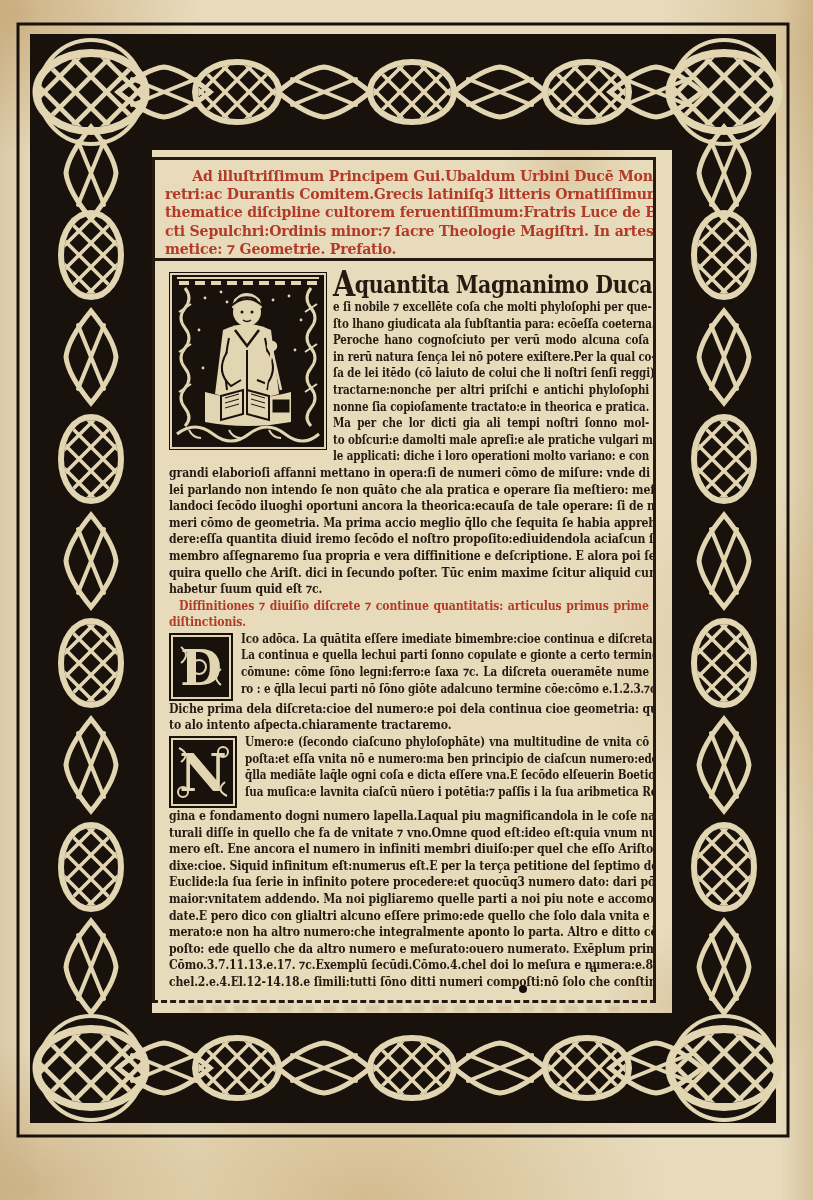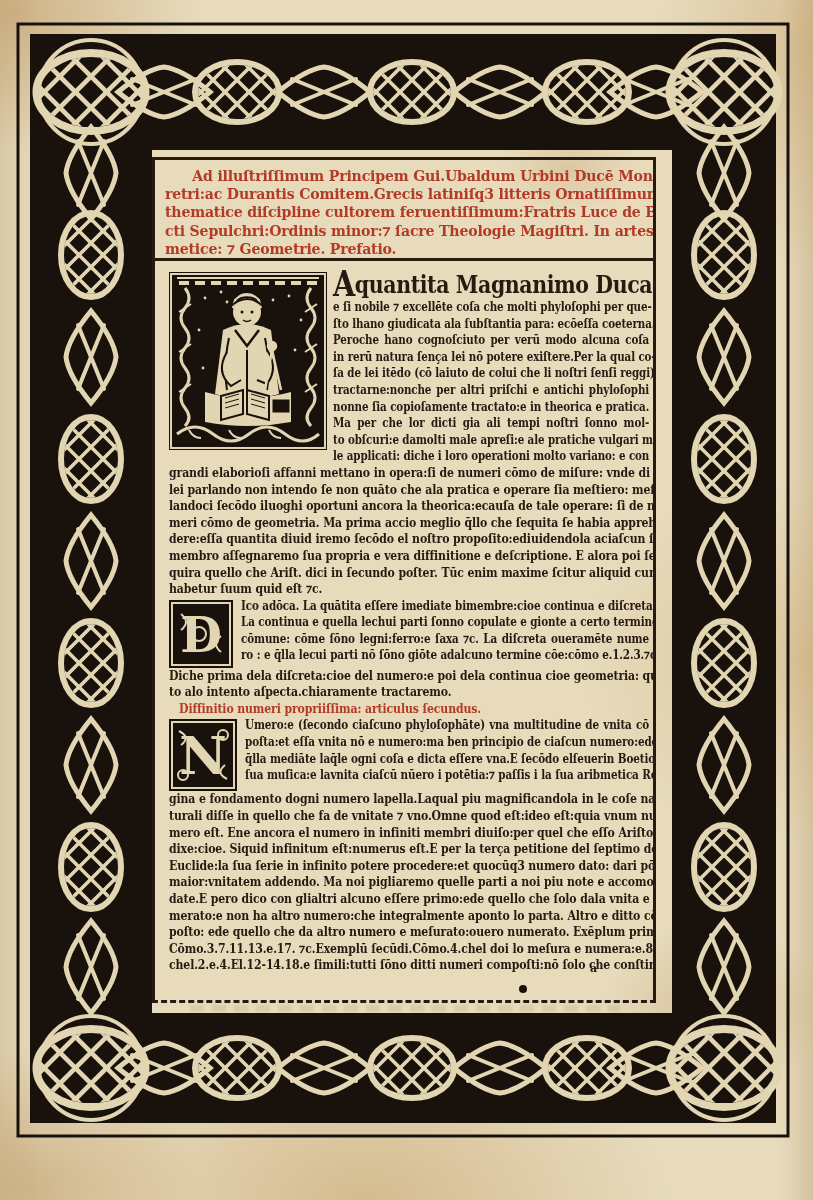--- a/index.html
+++ b/index.html
@@ -270,20 +270,24 @@
           <div class="tl">grandi elaborioſi affanni mettano in opera:ſi de numeri cōmo de miſure: vnde di</div>
           <div class="tl">lei parlando non intendo ſe non quāto che ala pratica e operare ſia meſtiero: meſco</div>
           <div class="tl">landoci ſecōdo iluoghi oportuni ancora la theorica:ecauſa de tale operare: ſi de nu-</div>
           <div class="tl">meri cōmo de geometria. Ma prima accio meglio q̄llo che ſequita ſe habia apprehē-</div>
           <div class="tl">dere:eſſa quantita diuid iremo ſecōdo el noſtro propoſito:ediuidendola aciaſcun ſuo</div>
           <div class="tl">membro aſſegnaremo ſua propria e vera diffinitione e deſcriptione. E alora poi ſe-</div>
           <div class="tl">quira quello che Ariſt. dici in ſecundo poſter. Tūc enim maxime ſcitur aliquid cum</div>
           <div class="tl">habetur ſuum quid eſt ⁊c.</div>
         </div>
 
+      <div class="fullw rubric endshort ind-sm">
+          <div class="tl">Diffinitiones ⁊ diuiſio diſcrete ⁊ continue quantitatis: articulus primus prime</div>
+          <div class="tl">diſtinctionis.</div>
+        </div>
 
       <div class="prow">
         <svg class="initial-svg" width="64" height="68" viewBox="0 0 64 68" aria-hidden="true">
           <rect x="0" y="0" width="64" height="68" fill="#19120c"></rect>
           <rect x="3" y="3" width="58" height="62" fill="none" stroke="#e2d5b2" stroke-width="2"></rect>
           <text x="32" y="52" font-family="DejaVu Serif, serif" font-weight="bold" font-size="48" fill="#e2d5b2" text-anchor="middle">D</text>
           <path d="M12,14 q10,8 0,16 M52,52 q-10,-8 0,-16" stroke="#e2d5b2" stroke-width="2" fill="none"></path>
           <circle cx="30" cy="34" r="7" fill="none" stroke="#e2d5b2" stroke-width="2"></circle>
         </svg>
         <div class="p23col">
@@ -291,23 +295,20 @@
             <div class="tl">La continua e quella lechui parti ſonno copulate e gionte a certo termine</div>
             <div class="tl">cōmune: cōme ſōno legni:ferro:e ſaxa ⁊c.    La diſcreta oueramēte nume</div>
             <div class="tl">ro : e q̄lla lecui parti nō ſōno giōte adalcuno termine cōe:cōmo e.1.2.3.⁊c.</div>
           </div>
       </div>
       <div class="fullw endshort">
           <div class="tl">Diche prima dela diſcreta:cioe del numero:e poi dela continua cioe geometria: quā-</div>
           <div class="tl">to alo intento aſpecta.chiaramente tractaremo.</div>
         </div>
 
-      <div class="fullw rubric endshort ind-sm">
-          <div class="tl">Diffinitio numeri propriiſſima: articulus ſecundus.</div>
-        </div>
 
       <div class="prow">
         <svg class="initial-svg" width="68" height="72" viewBox="0 0 68 72" aria-hidden="true">
           <rect x="0" y="0" width="68" height="72" fill="#19120c"></rect>
           <rect x="3" y="3" width="62" height="66" fill="none" stroke="#e2d5b2" stroke-width="2"></rect>
           <text x="34" y="55" font-family="DejaVu Serif, serif" font-weight="bold" font-size="52" fill="#e2d5b2" text-anchor="middle">N</text>
           <path d="M10,12 q12,6 2,14 M58,60 q-12,-6 -2,-14" stroke="#e2d5b2" stroke-width="2" fill="none"></path>
           <circle cx="14" cy="56" r="5" fill="none" stroke="#e2d5b2" stroke-width="2"></circle>
           <circle cx="54" cy="16" r="5" fill="none" stroke="#e2d5b2" stroke-width="2"></circle>
         </svg>

